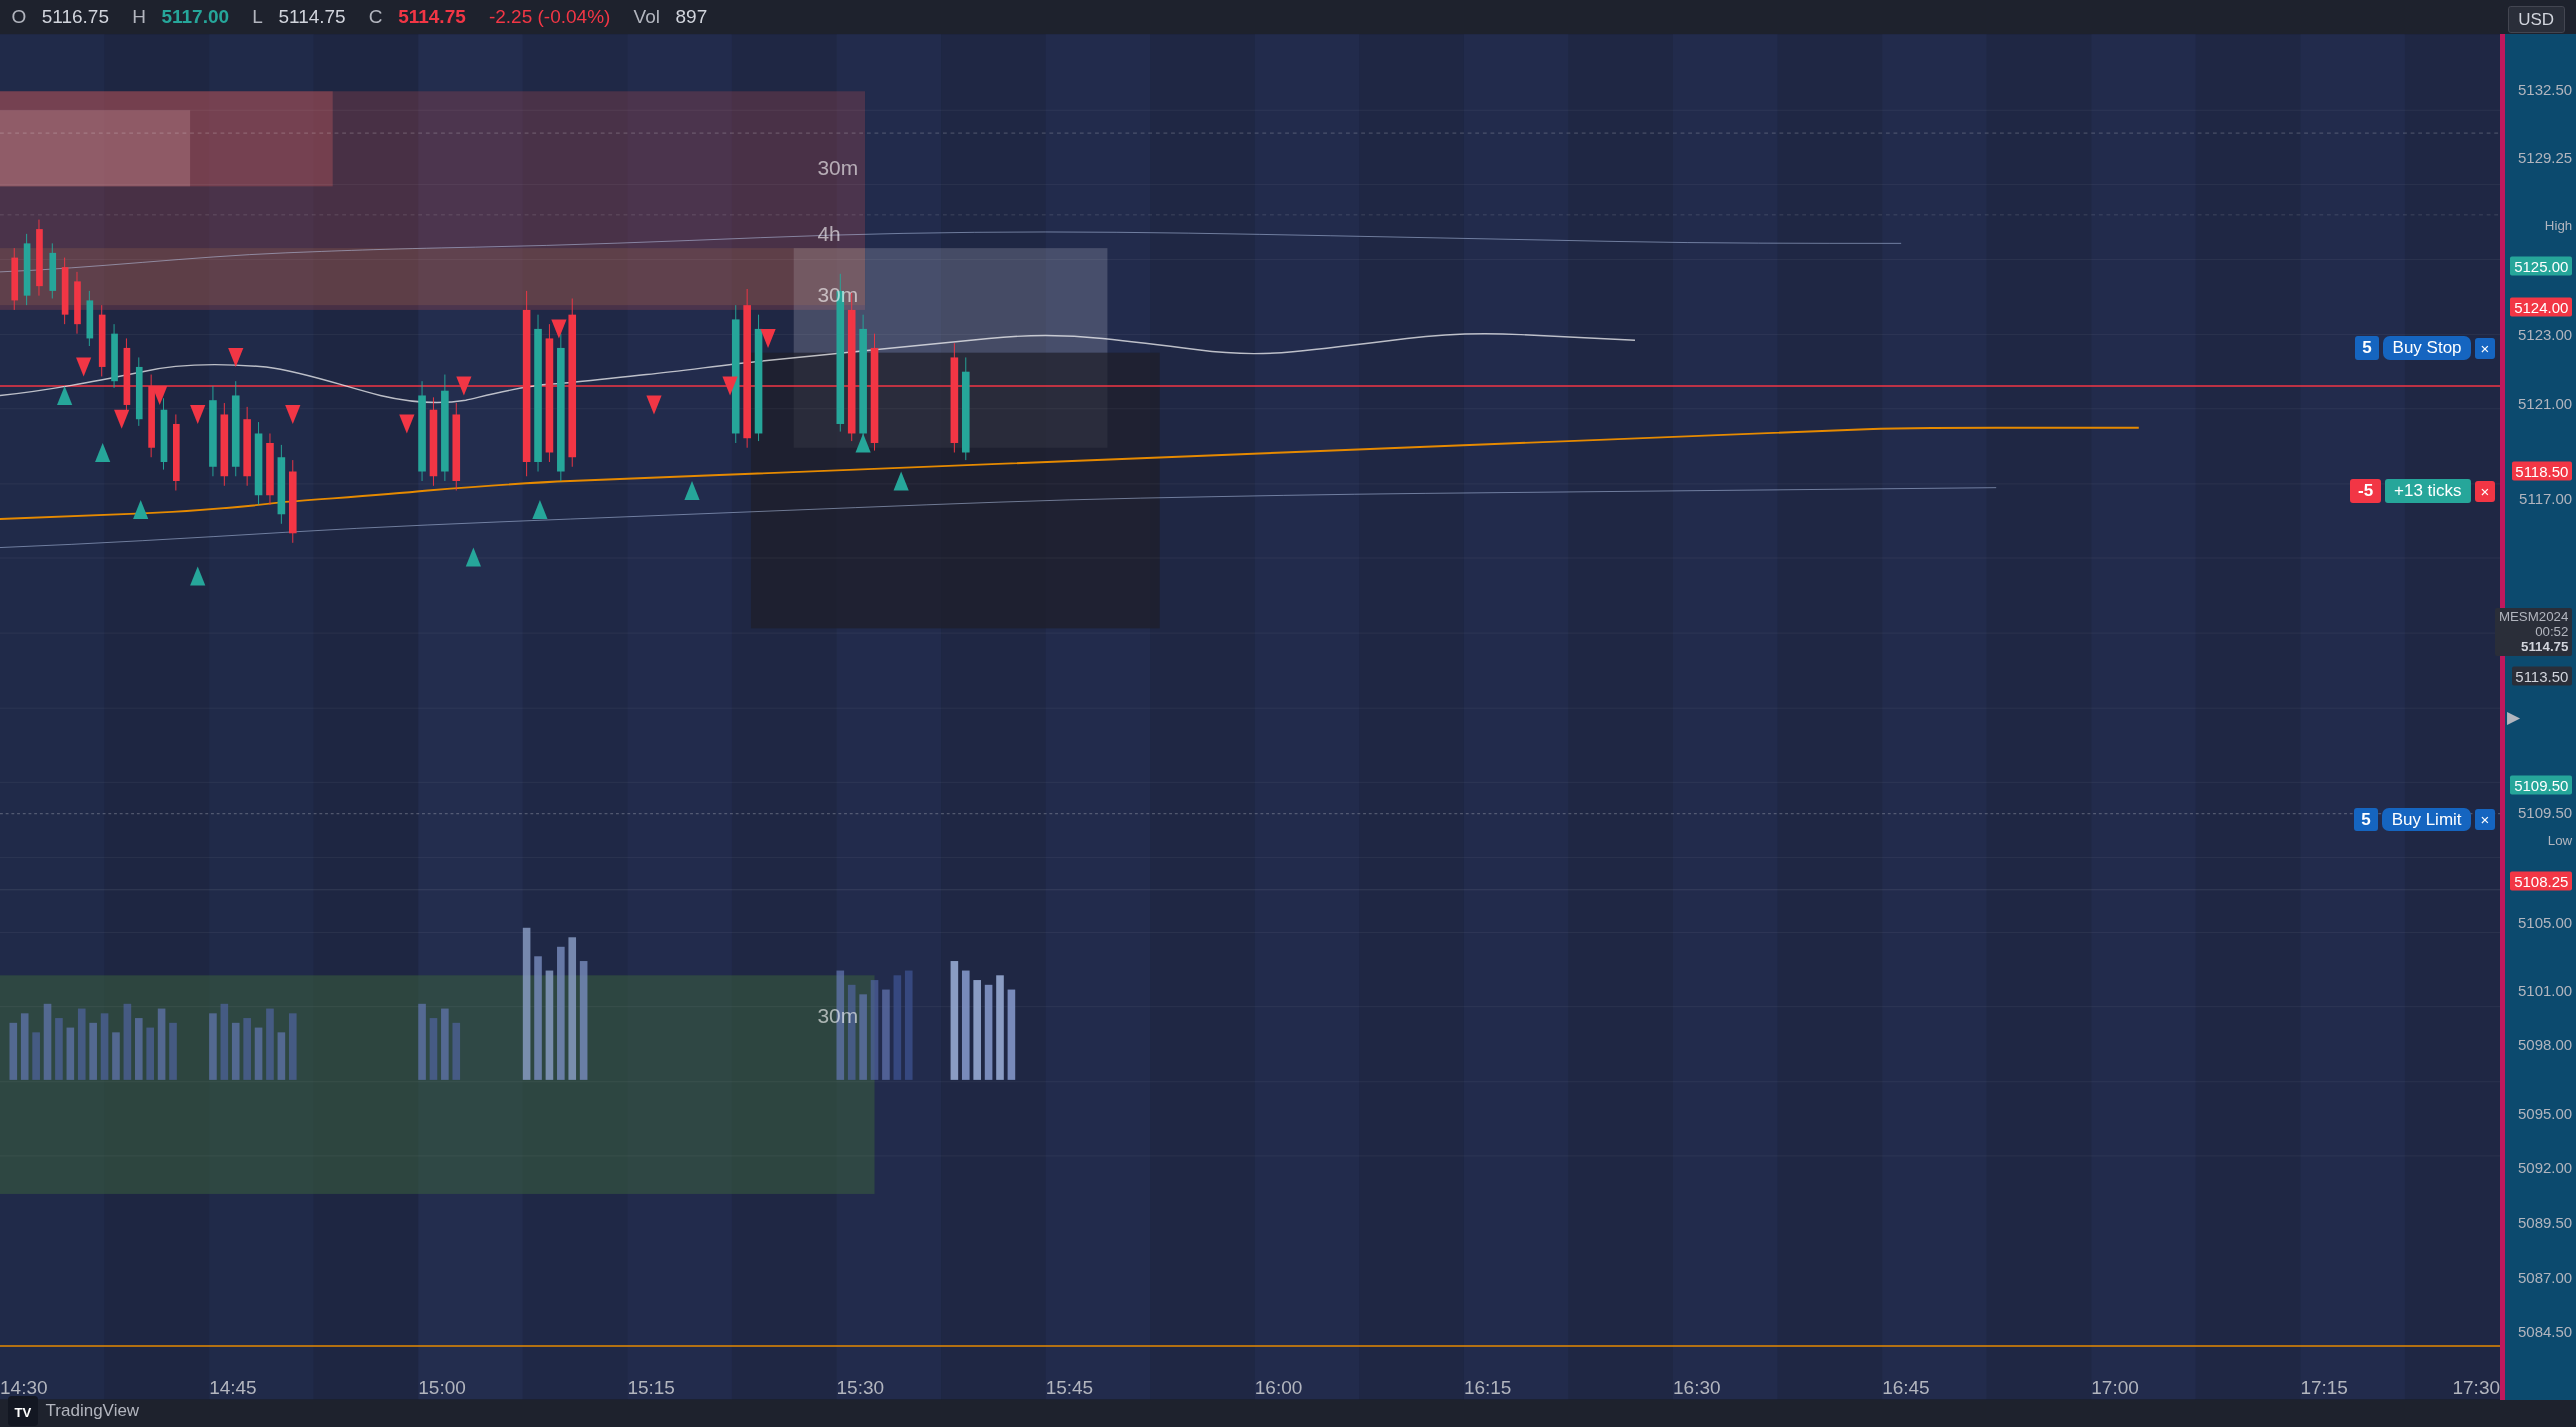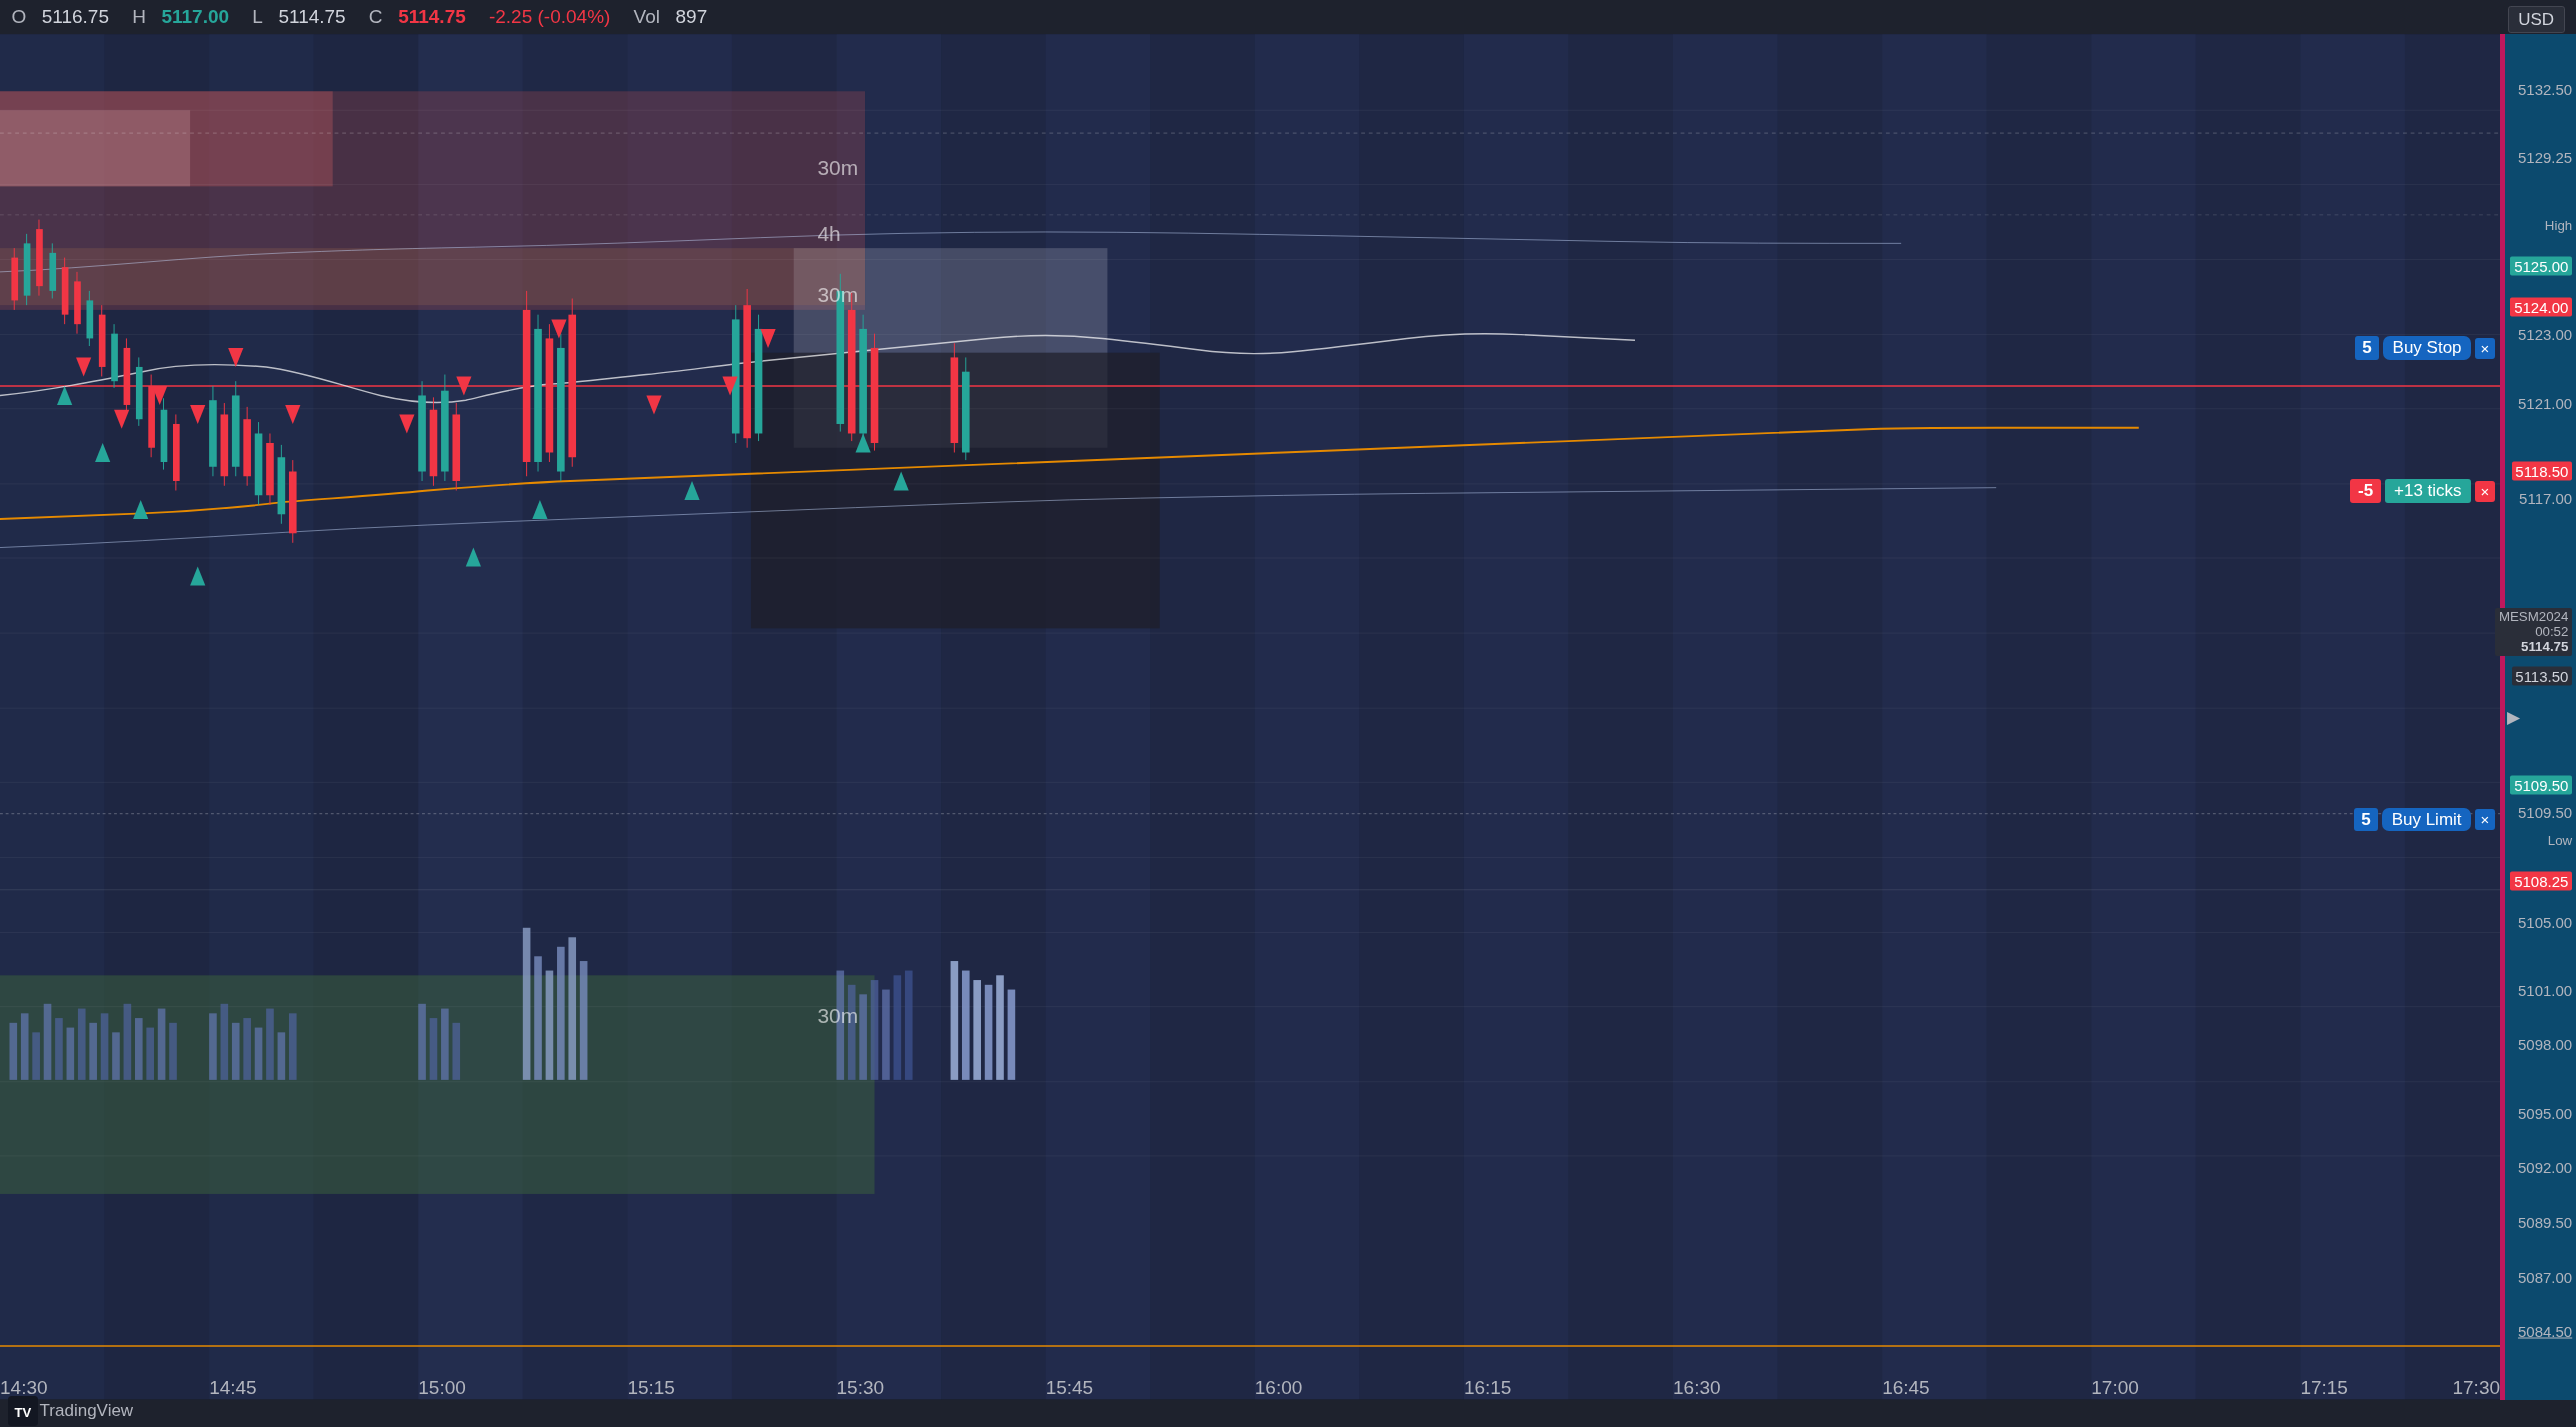--- a/index.html
+++ b/index.html
@@ -141,21 +141,21 @@
       border-radius: 2.9px;
     }
 
     
     #tv-logo {
       position: absolute;
       bottom: 1.9px;
       left: 7.6px;
       display: flex;
       align-items: center;
-      gap: 2px;
+      gap: 8px;
     }
     .tv-icon {
       width: 30px;
       height: 30px;
     }
     .tv-text {
       font-size: 17px;
       color: #b2b5be;
     }
   </style>
@@ -504,21 +504,21 @@
   <div class="price-label" style="top: 59%; font-size:13.3px; color:#b2b5be;">Low</div>
   <div class="price-label red-bg" style="top: 62%;">5108.25</div>
 
   <div class="price-label" style="top: 65%;">5105.00</div>
   <div class="price-label" style="top: 70%;">5101.00</div>
   <div class="price-label" style="top: 74%;">5098.00</div>
   <div class="price-label" style="top: 79%;">5095.00</div>
   <div class="price-label" style="top: 83%;">5092.00</div>
   <div class="price-label" style="top: 87%;">5089.50</div>
   <div class="price-label" style="top: 91%;">5087.00</div>
-  <div class="price-label" style="top: 95%; text-decoration: underline;">5084.50</div>
+  <div class="price-label" style="top: 95%;">5084.50</div>
 
   <div style="position:absolute; top:50%; left:1.9px; color:#b2b5be; font-size:17px; transform:translateY(-50%);">▶</div>
 </div>
 
 <div class="order-widget" style="position:absolute; top: calc(34px + 22% - 13.3px); right: 81px; z-index:200;">
   <div class="order-qty">5</div>
   <div class="order-type">Buy Stop</div>
   <div class="order-close">×</div>
 </div>
 

